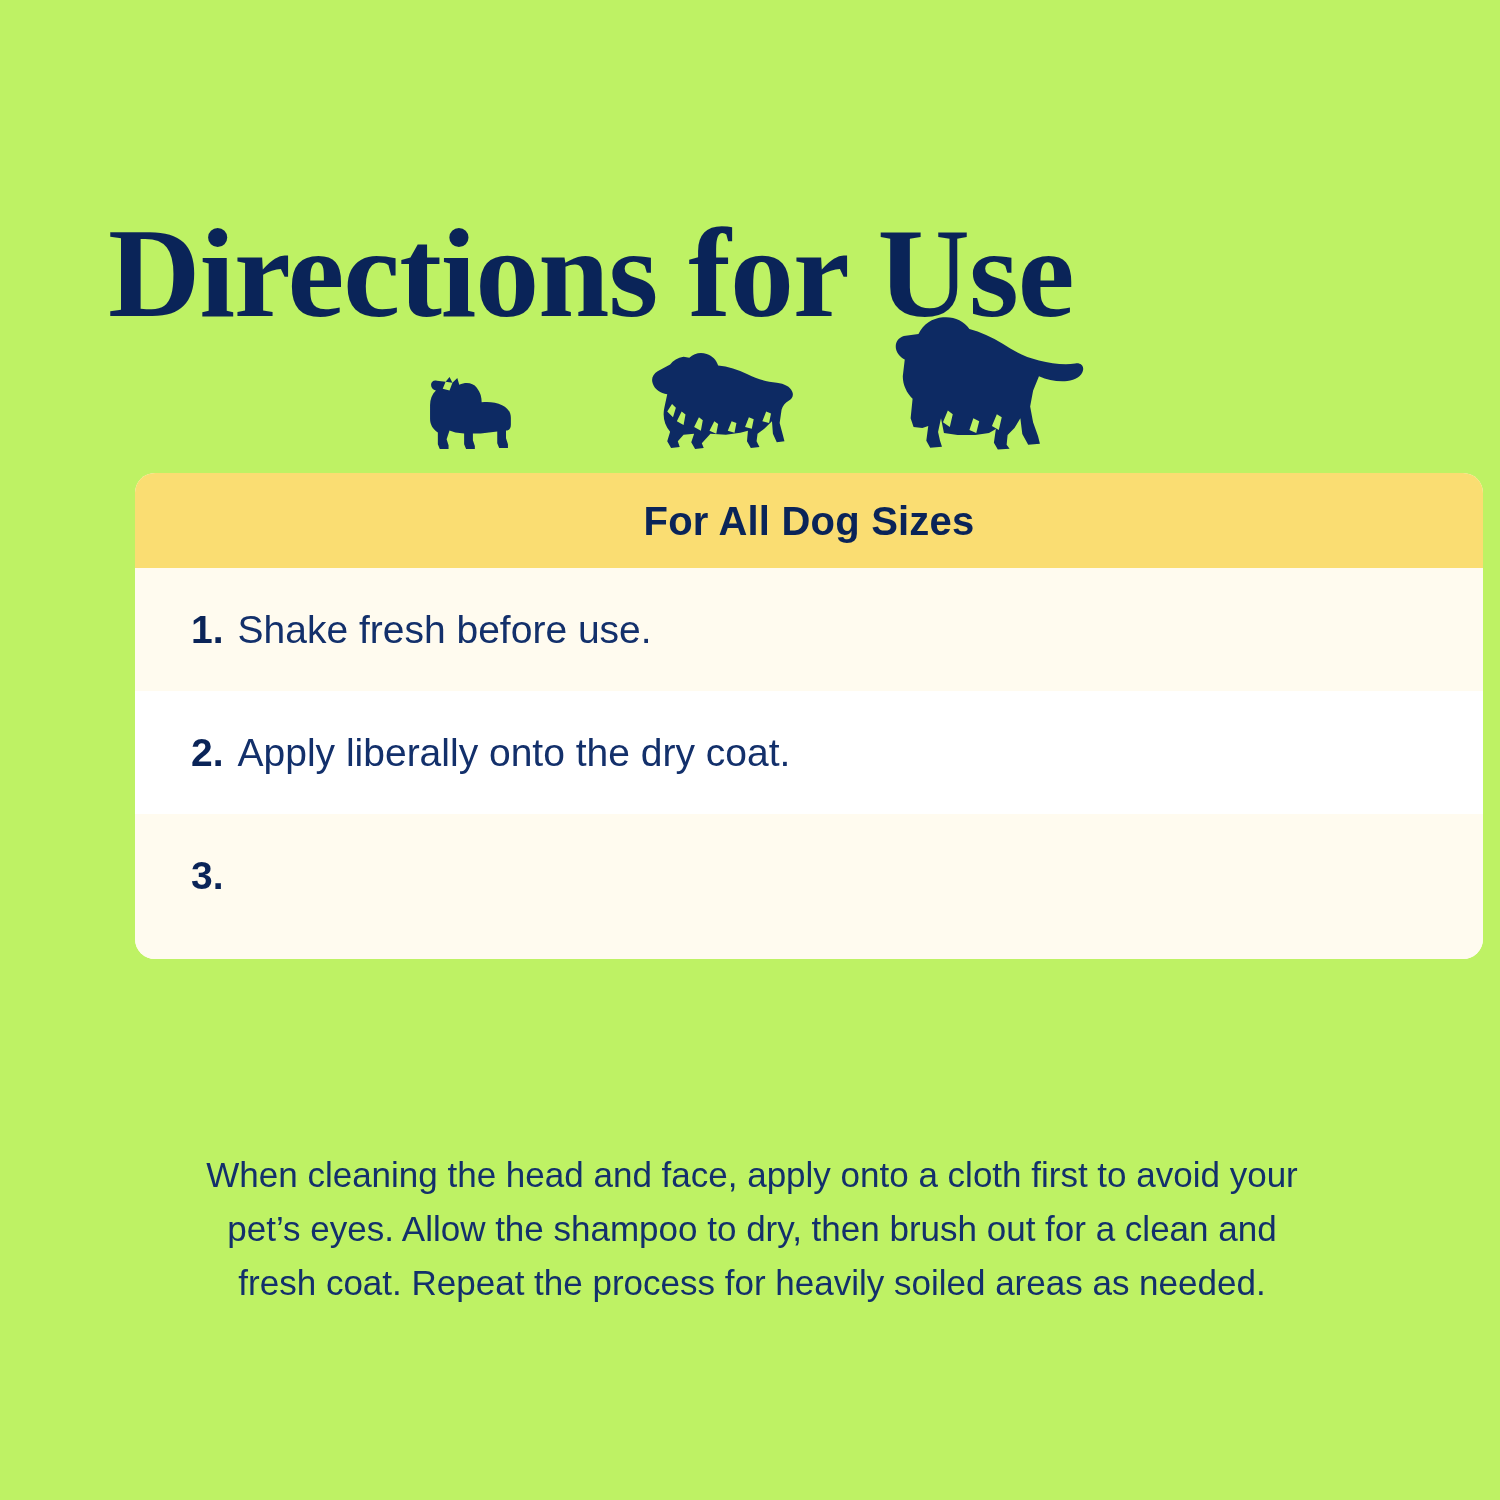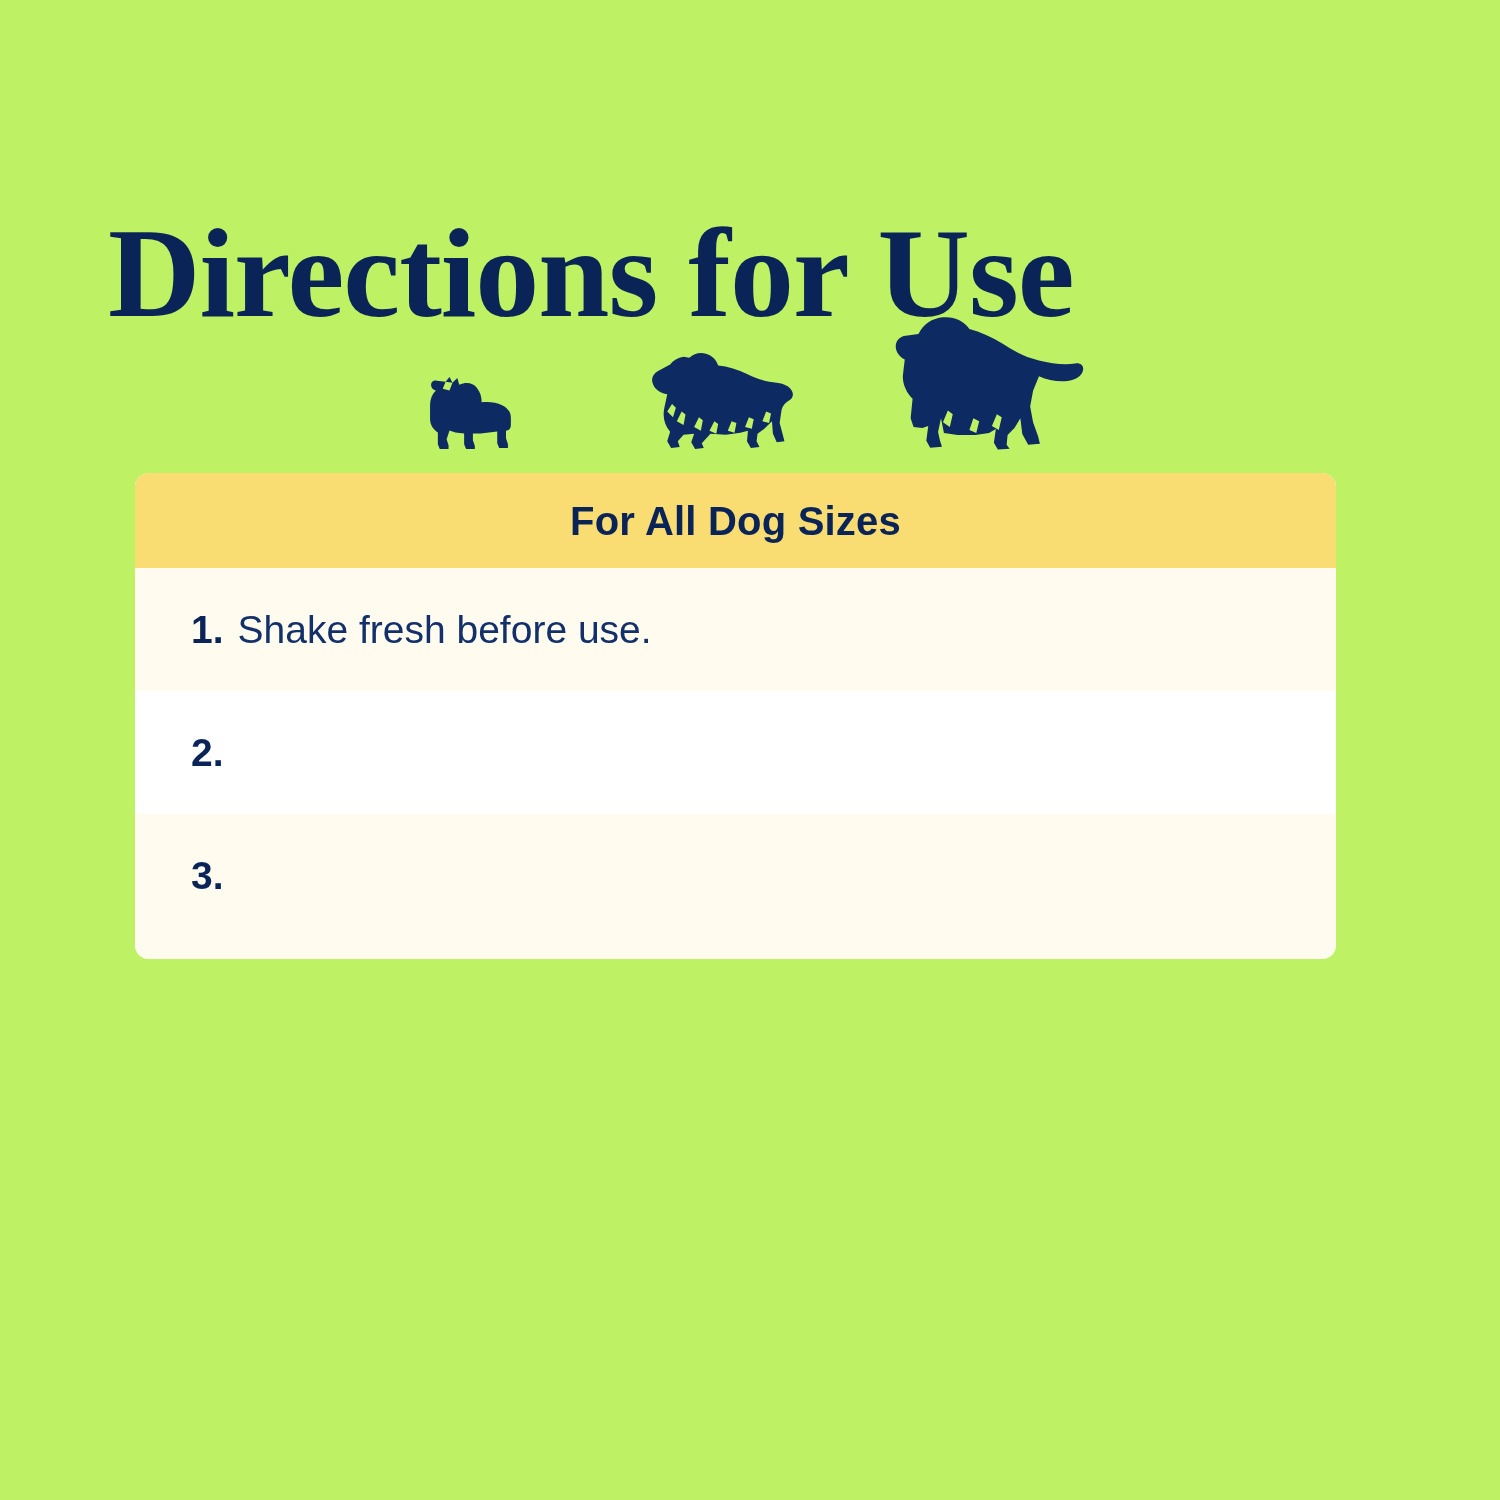--- a/index.html
+++ b/index.html
@@ -52,22 +52,22 @@
   }
   .dog--small { left: 420px;  width: 98px;  }
   .dog--medium{ left: 648px;  width: 148px; }
   .dog--large { left: 893px;  width: 192px; }
 
   
   .card {
     position: absolute;
     left: 135px;
     top: 473px;
-    width: 1201px;
-    border-radius: 14px;
+    width: 1348px;
+    border-radius: 20px;
     overflow: hidden;
     background: #fffbef;
   }
 
   .card-header {
     background: #fadd72;
     text-align: center;
     padding: 26px 0 24px 0;
   }
   .card-header-title {
@@ -174,21 +174,23 @@
       <span class="card-header-title">For All Dog Sizes</span>
     </div>
 
     <div class="step-row step-row--cream">
       <span class="step-num">1.</span>
       <span class="step-text">Shake fresh before use.</span>
     </div>
 
     <div class="step-row step-row--white">
       <span class="step-num">2.</span>
+      <span class="step-text">Apply liberally onto the dry coat.</span>
     </div>
 
     <div class="step-row step-row--cream step-row--last">
       <span class="step-num">3.</span>
     </div>
   </div>
 
+  <p class="footnote">When cleaning the head and face, apply onto a cloth first to avoid your pet’s eyes. Allow the shampoo to dry, then brush out for a clean and fresh coat. Repeat the process for heavily soiled areas as needed.</p>
 
 </div>
 
 </body></html>

